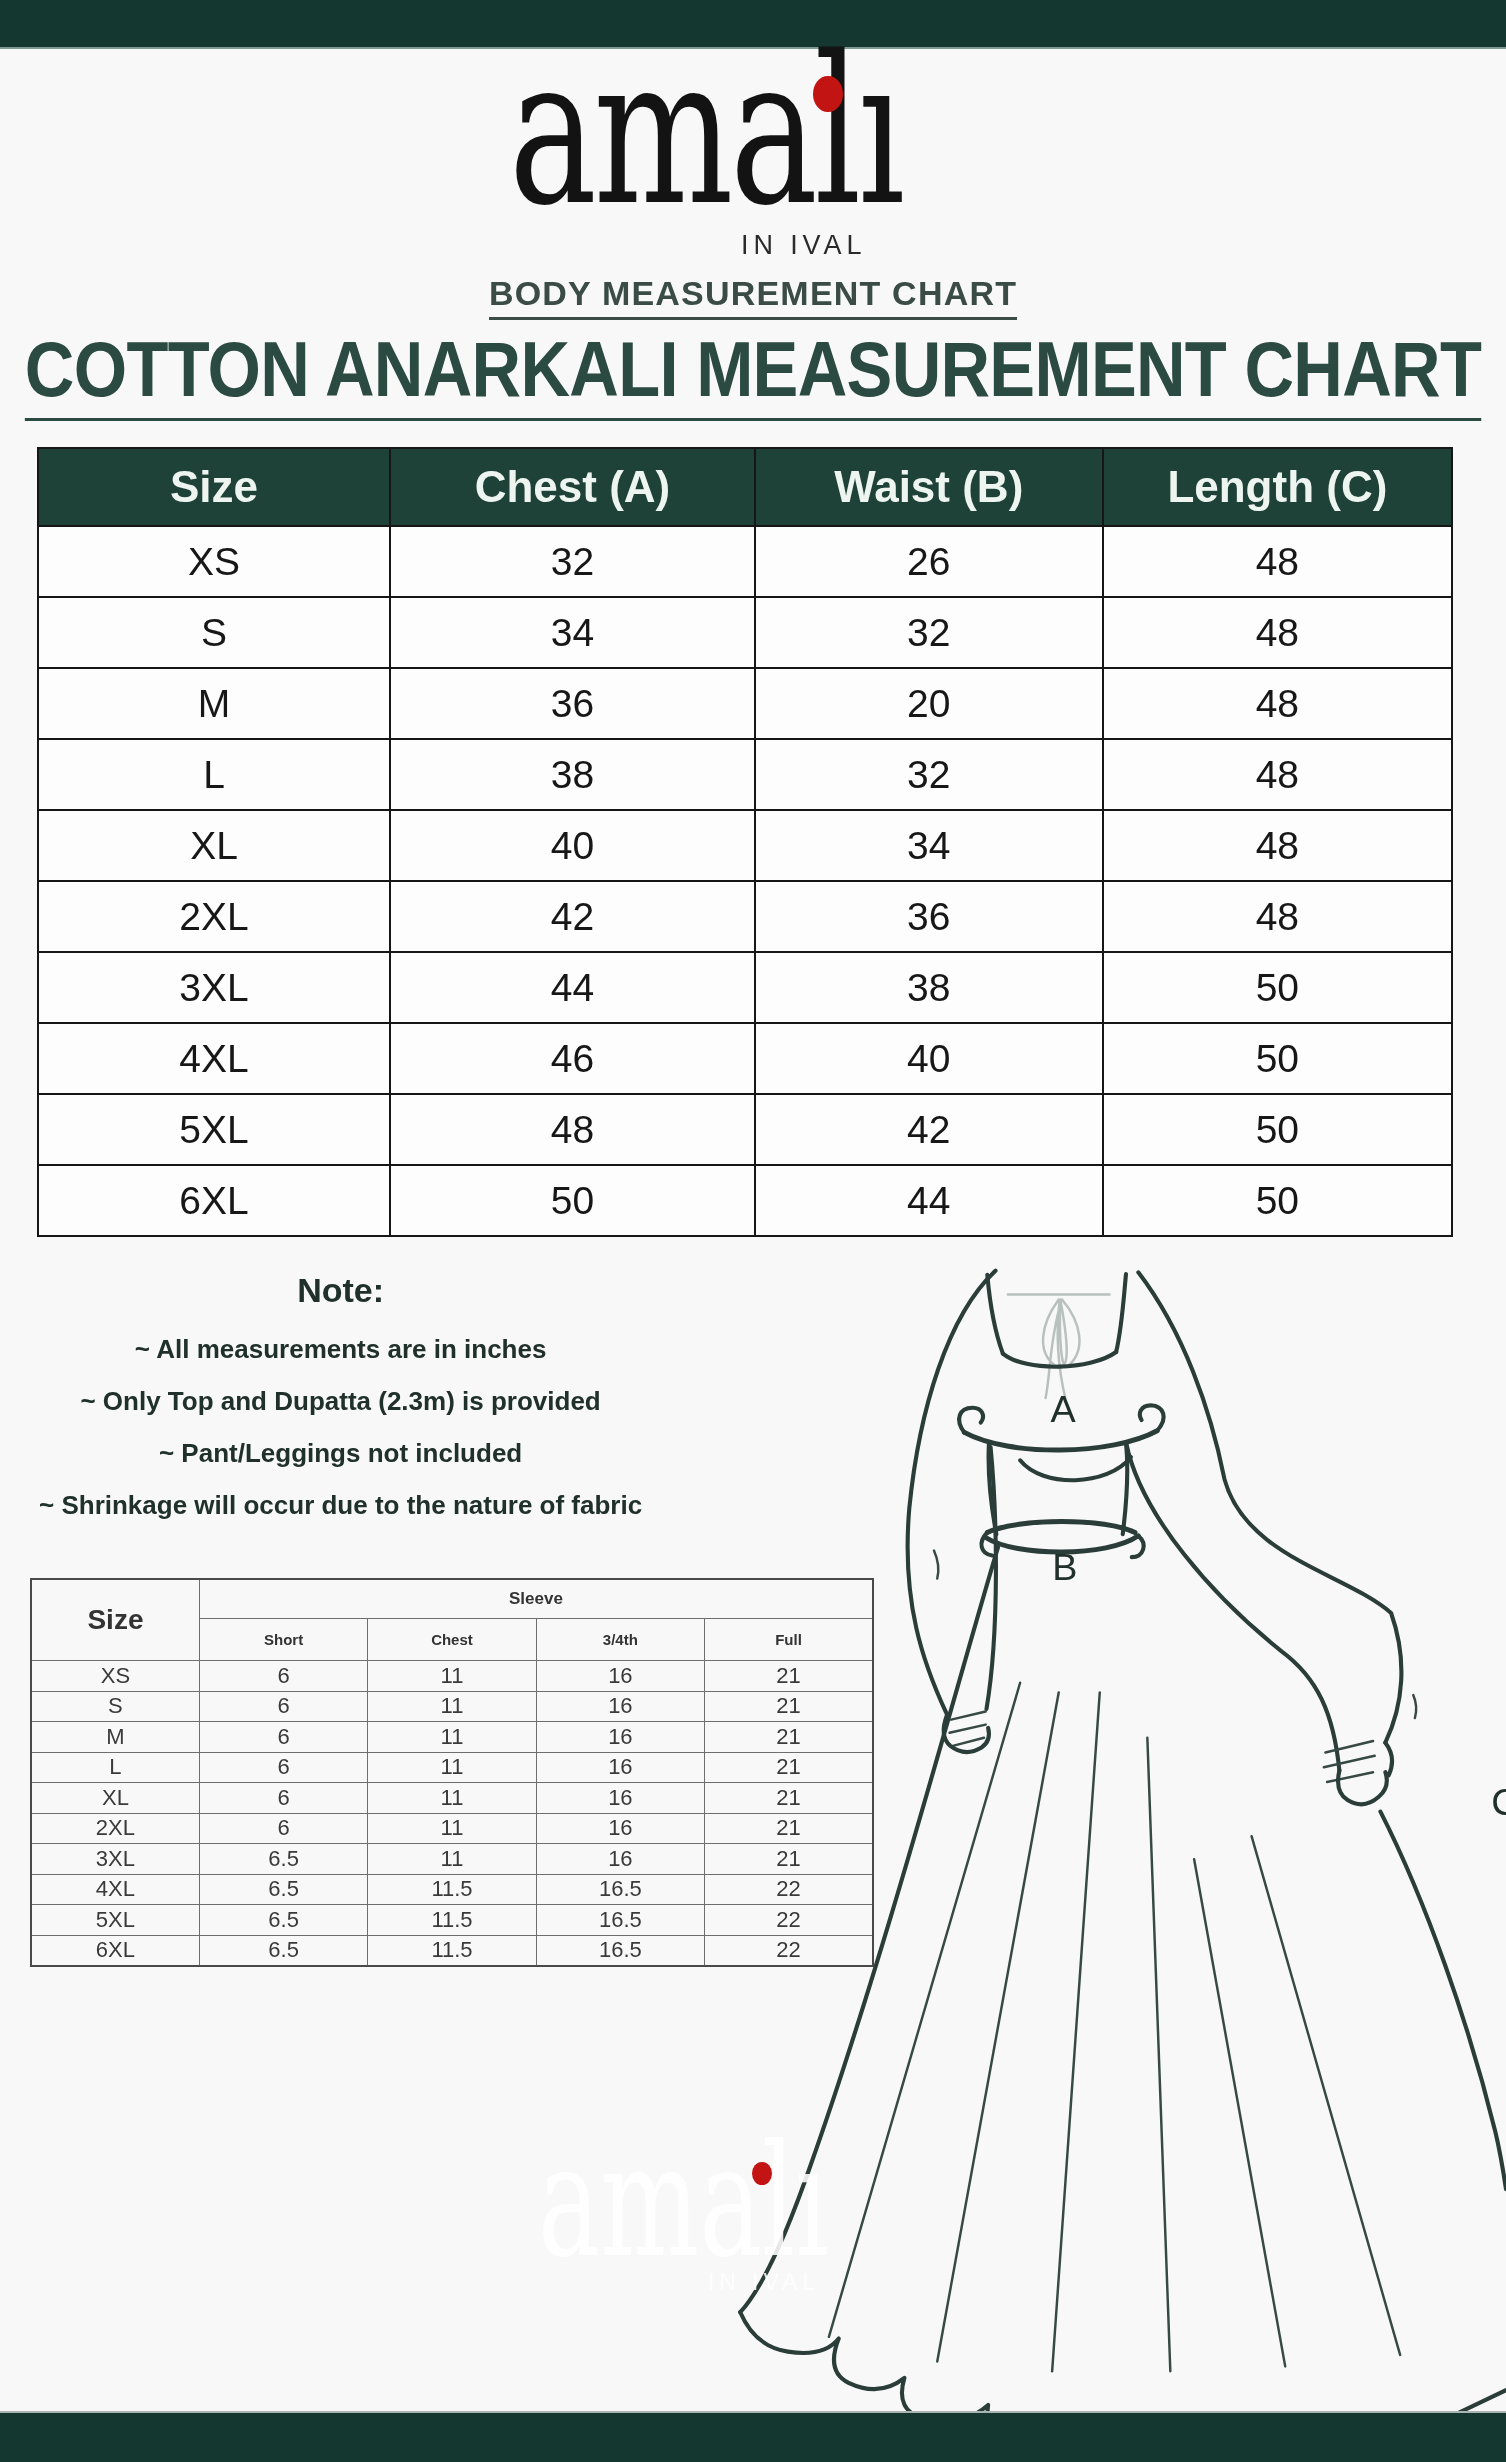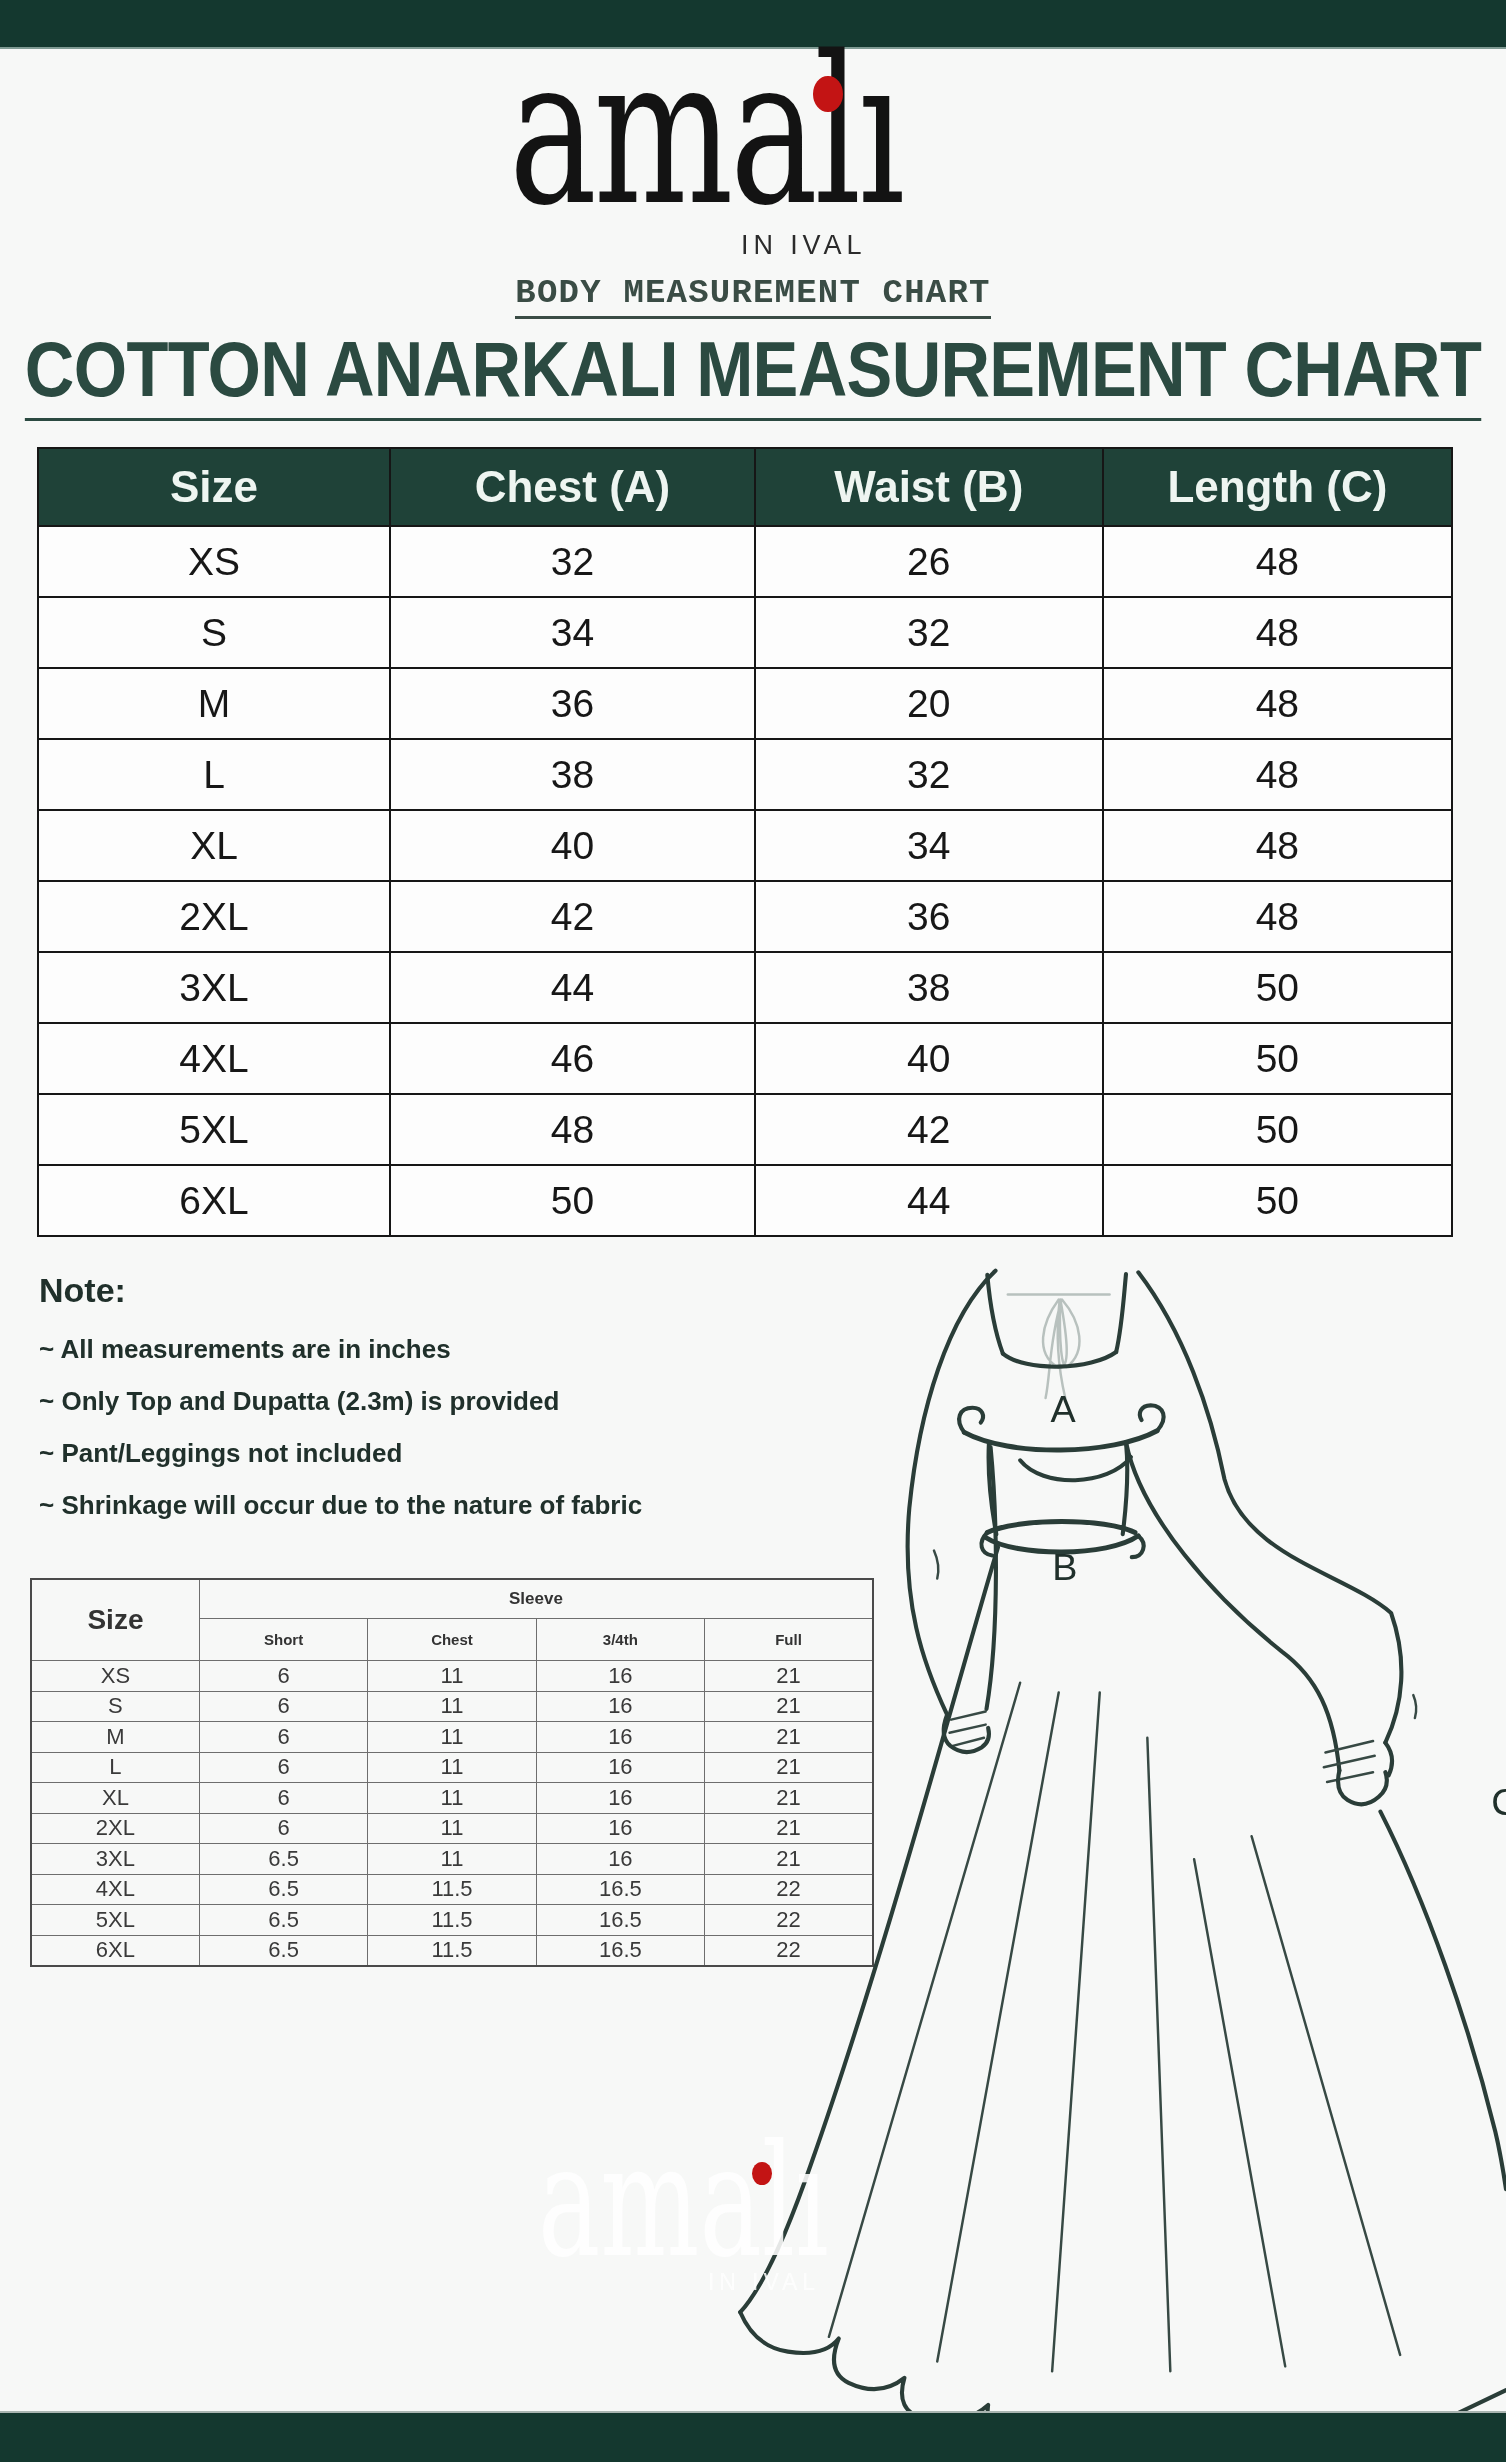--- a/index.html
+++ b/index.html
@@ -23,39 +23,39 @@
     letter-spacing:-4.9px;white-space:nowrap;
     transform:scaleX(.72);transform-origin:left top;
   }
   .logo-dot{left:813px;top:76px;width:29.5px;height:36px;border-radius:50%;background:#c31414;}
   .logo-sub{
     left:741px;top:230px;font-size:27px;letter-spacing:4.9px;color:#2b2b2b;white-space:nowrap;
   }
   .subtitle-wrap{left:0;top:274px;width:1506px;text-align:center;}
   .subtitle{
     display:inline-block;font-size:34px;font-weight:bold;letter-spacing:1.2px;
-    color:#3a4c45;border-bottom:3.3px solid #3a4c45;padding-bottom:4.1px;white-space:nowrap;font-family:Liberation Mono, monospace;
+    color:#3a4c45;border-bottom:3.3px solid #3a4c45;padding-bottom:4.1px;white-space:nowrap;
   }
   .main-title-wrap{left:50%;top:327px;transform:translateX(-50%) scaleX(.88);transform-origin:center top;white-space:nowrap;}
   .main-title{
     display:inline-block;font-size:78px;line-height:1.08;font-weight:bold;color:#2b4a41;
     border-bottom:3.3px solid #2b4a41;padding-bottom:6.6px;white-space:nowrap;letter-spacing:-0.8px;
   }
 
   
   .main-table{
     position:absolute;left:37px;top:447px;width:1416px;
     border-collapse:collapse;table-layout:fixed;
   }
   .main-table th,.main-table td{border:2.5px solid #161616;text-align:center;vertical-align:middle;padding:0;}
   .main-table th{background:#1f4238;color:#eef5f1;font-size:44px;font-weight:bold;height:76px;}
   .main-table td{font-size:39px;color:#171717;height:69px;background:#fdfdfd;}
 
   
-  .notes{left:39px;top:1271px;color:#20302b;font-weight:bold;}
+  .notes{left:39px;top:1271px;color:#20302b;font-weight:bold;text-align:center;}
   .notes .note-label{font-size:34px;margin-bottom:13px;}
   .notes .note-item{font-size:26px;line-height:52px;}
 
   
   .sleeve-table{
     position:absolute;left:30px;top:1578px;width:844px;
     border-collapse:collapse;table-layout:fixed;border:2.5px solid #4a4a4a;
   }
   .sleeve-table th,.sleeve-table td{border:1.6px solid #6e6e6e;text-align:center;vertical-align:middle;color:#333;padding:0;}
   .sleeve-table th{font-weight:bold;}

